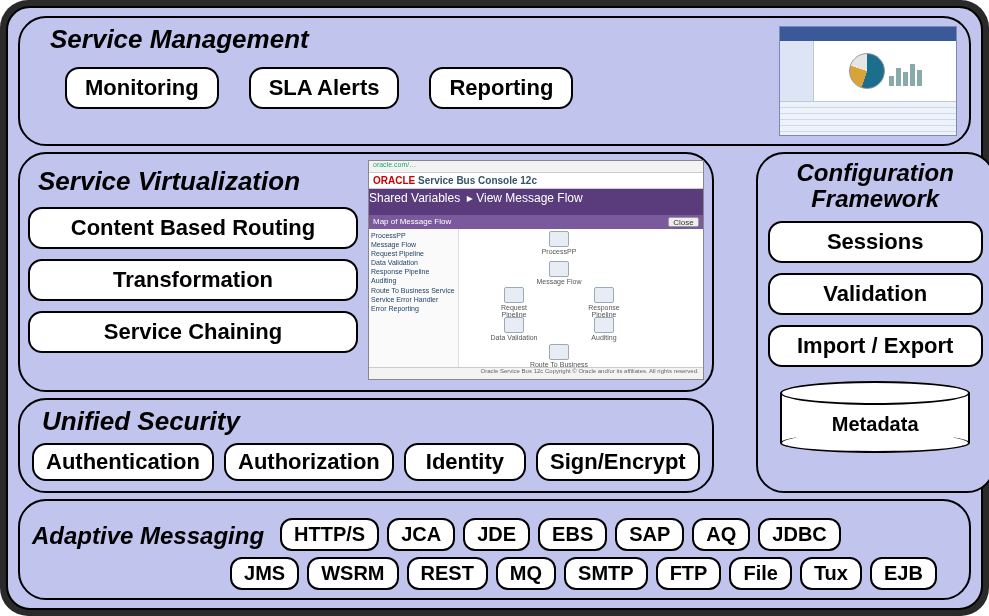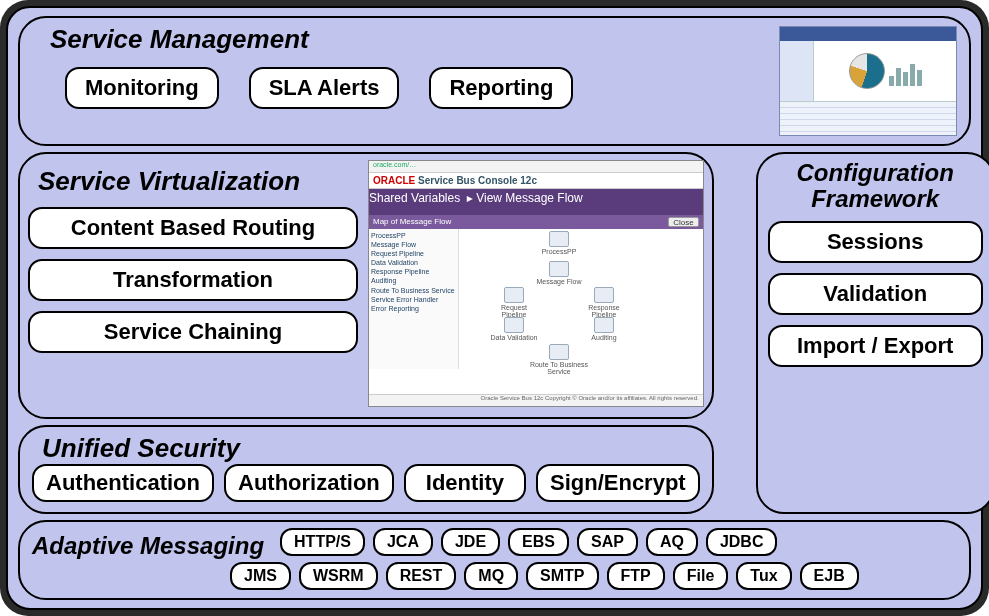--- a/index.html
+++ b/index.html
@@ -52,21 +52,21 @@
     padding: 6px 18px;
     display: inline-flex;
     align-items: center;
     justify-content: center;
     white-space: nowrap;
   }
   .pill-sm {
     background: #fff;
     border: 2px solid #000;
     border-radius: 12px;
-    font-size: 16px;
+    font-size: 20px;
     font-weight: bold;
     color: #000;
     padding: 3px 12px;
     display: inline-flex;
     align-items: center;
     justify-content: center;
     white-space: nowrap;
   }
   
   .svc-mgmt {
@@ -171,25 +171,25 @@
   .cyl-top { position:absolute; top:0; left:0; right:0; height:24px; border:2px solid #000; border-radius:50%/50%; background:#fff; z-index:2;}
   .cyl-bot { position:absolute; bottom:0; left:0; right:0; height:20px; border:2px solid #000; border-radius:50%/50%; background:#fff; border-top:none;}
   .cyl-side-l{position:absolute;left:0;top:12px;bottom:10px;width:2px;background:#000;}
   .cyl-side-r{position:absolute;right:0;top:12px;bottom:10px;width:2px;background:#000;}
   .cyl-label{ position:absolute; top:32px; width:100%; text-align:center; font-size:20px; font-weight:bold; z-index:3;}
 
   
   .unified-sec {
     padding: 4px 12px 10px;
   }
-  .sec-row { display:flex; gap:10px; }
+  .sec-row { display:flex; gap:10px; margin-top:6px;}
 
   
   .adaptive {
-    padding: 6px 12px 8px;
+    padding: 17px 12px 8px;
     display:flex; gap:16px; align-items:center;
   }
   .adaptive-title {
     font-size:24px; font-style:italic; font-weight:bold; white-space:nowrap;
     align-self: flex-start; margin-top: 4px;
   }
   .proto-rows { display:flex; flex-direction:column; gap:6px; flex:1;}
   .proto-row { display:flex; gap:8px; }
   .proto-row.r2 { margin-left: -50px; }
 
@@ -321,20 +321,28 @@
 
       <div class="right-col">
         <div class="section config-fw">
           <div class="config-title">
             <div>Configuration</div>
             <div>Framework</div>
           </div>
           <div class="pill">Sessions</div>
           <div class="pill">Validation</div>
           <div class="pill">Import / Export</div>
+          <div class="cylinder">
+            <div class="cyl-body"></div>
+            <div class="cyl-top"></div>
+            <div class="cyl-bot"></div>
+            <div class="cyl-side-l"></div>
+              <div class="cyl-side-r"></div>
+            <div class="cyl-label">Metadata</div>
+          </div>
         </div>
       </div>
     </div>
 
     <div class="section adaptive">
       <div class="adaptive-title">Adaptive Messaging</div>
       <div class="proto-rows">
         <div class="proto-row">
           <div class="pill-sm">HTTP/S</div>
           <div class="pill-sm">JCA</div>

